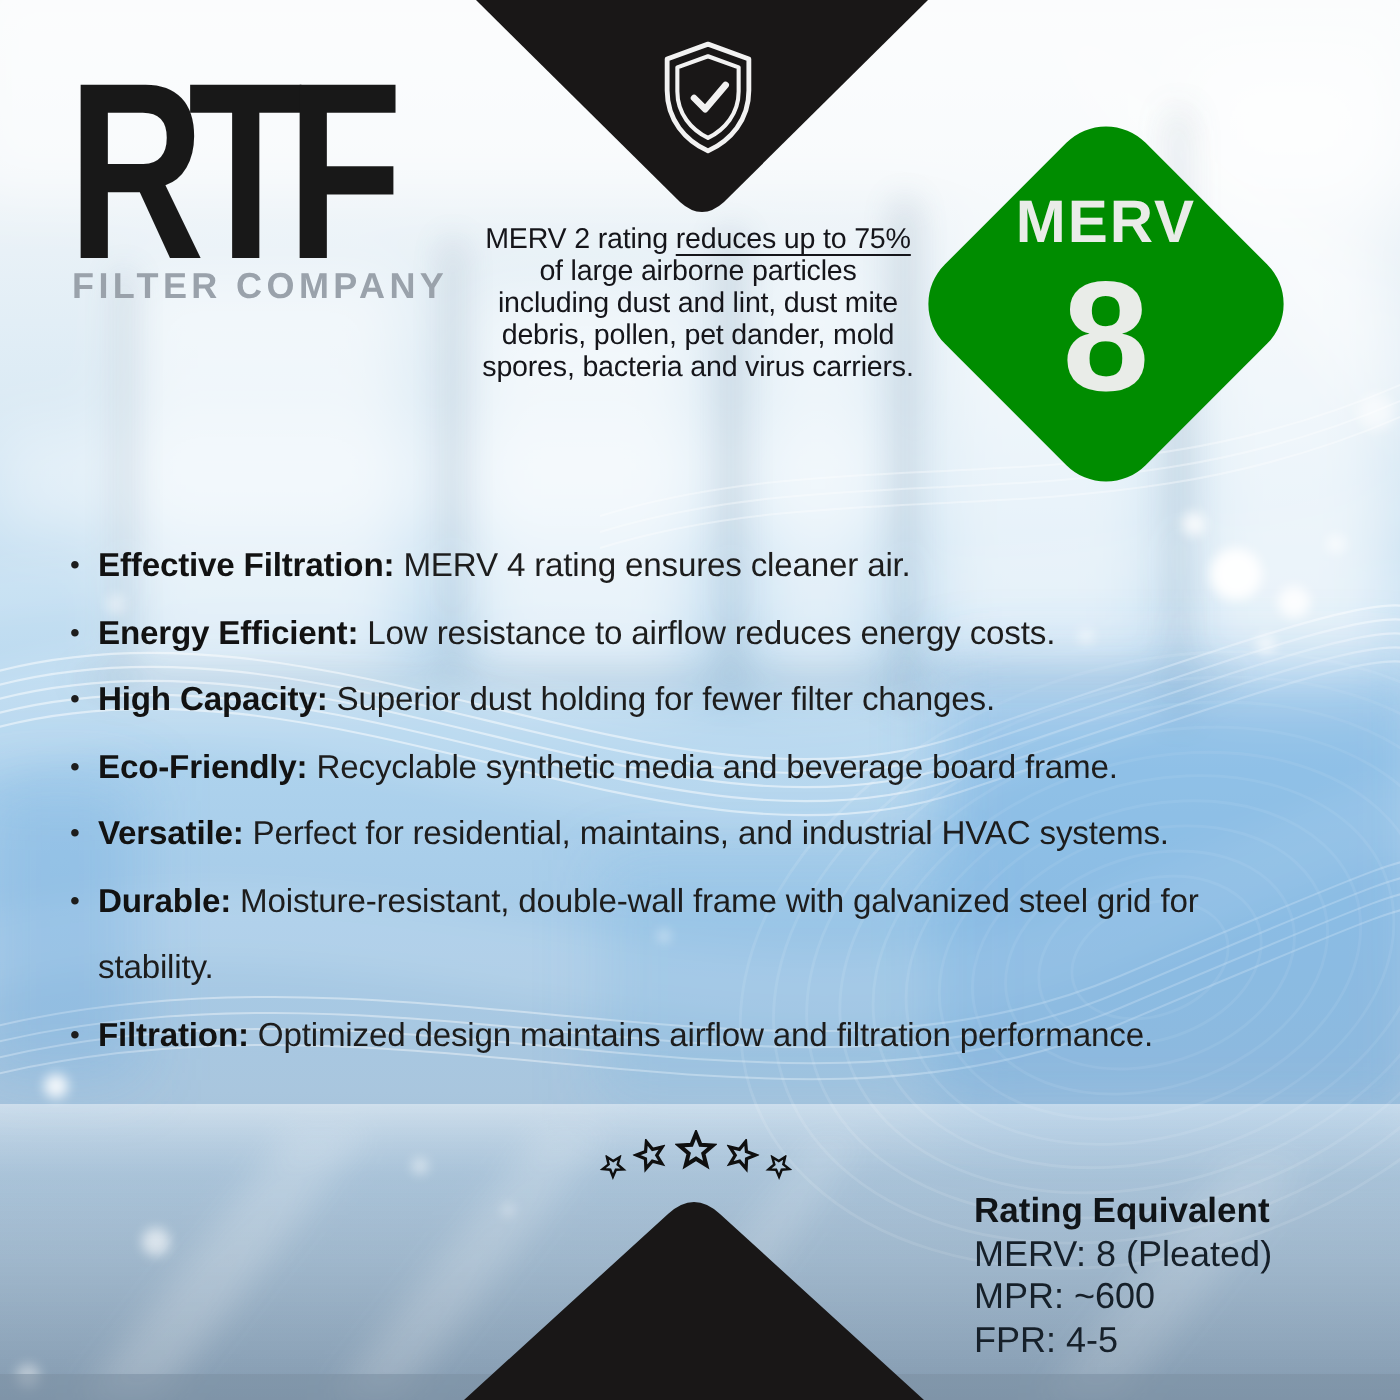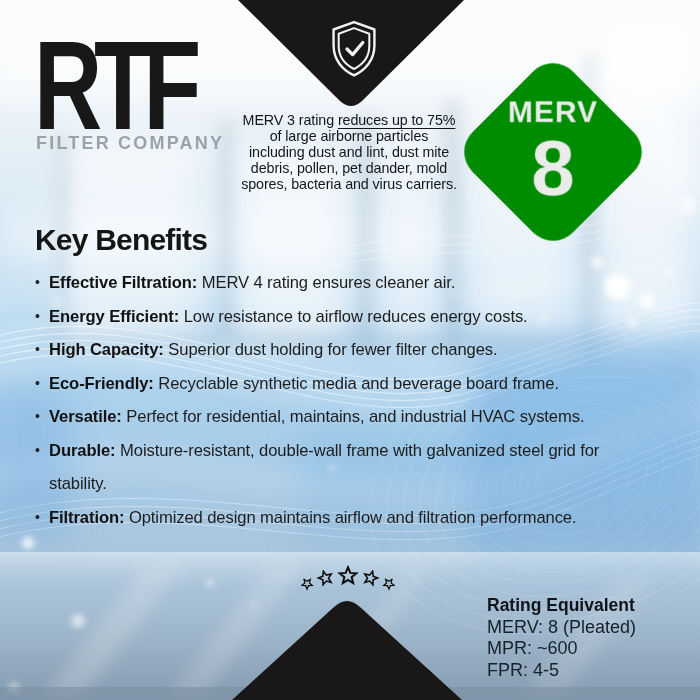--- a/index.html
+++ b/index.html
@@ -192,30 +192,29 @@
   <svg class="top-triangle" viewBox="0 0 226 112" aria-hidden="true">
     <path d="M0,0 H226 L124,101 Q113,111 102,101 Z"></path>
   </svg>
 
   <svg class="shield" viewBox="0 0 56 64" aria-hidden="true">
     <path d="M28,3 L50,11 V28 C50,44 40,55 28,60.5 C16,55 6,44 6,28 V11 Z" fill="none" stroke="#f2f2f2" stroke-width="2.6" stroke-linejoin="round"></path>
     <path d="M28,9.5 L44.5,15.5 V28.5 C44.5,40.5 37,49 28,53.5 C19,49 11.5,40.5 11.5,28.5 V15.5 Z" fill="none" stroke="#f2f2f2" stroke-width="2.2" stroke-linejoin="round"></path>
     <path d="M20.5,32 L26.5,38 L37.5,25" fill="none" stroke="#f2f2f2" stroke-width="3.6" stroke-linecap="round" stroke-linejoin="round"></path>
   </svg>
 
-  <p class="intro"><span>MERV 3 rating </span><span class="u">reduces up to 75%</span><span> of large airborne particles including dust and lint, dust mite debris, pollen, pet dander, mold spores, bacteria and virus carriers.</span></p>
+  <p class="intro"><span>MERV 2 rating </span><span class="u">reduces up to 75%</span><span> of large airborne particles including dust and lint, dust mite debris, pollen, pet dander, mold spores, bacteria and virus carriers.</span></p>
 
   <div class="badge">
     <div class="badge-inner">
       <div class="badge-label">MERV</div>
       <div class="badge-value">8</div>
     </div>
   </div>
 
-  <h2 class="kb">Key Benefits</h2>
   <ul class="benefits">
     <li>
       <span class="dot">•</span>
       <b>Effective Filtration:</b><span> MERV 4 rating ensures cleaner air.</span>
     </li>
 
     <li>
       <span class="dot">•</span>
       <b>Energy Efficient:</b><span> Low resistance to airflow reduces energy costs.</span>
     </li>

